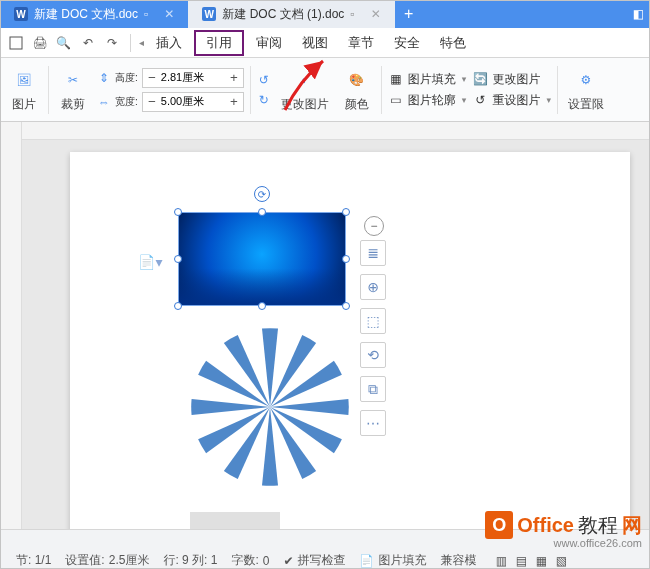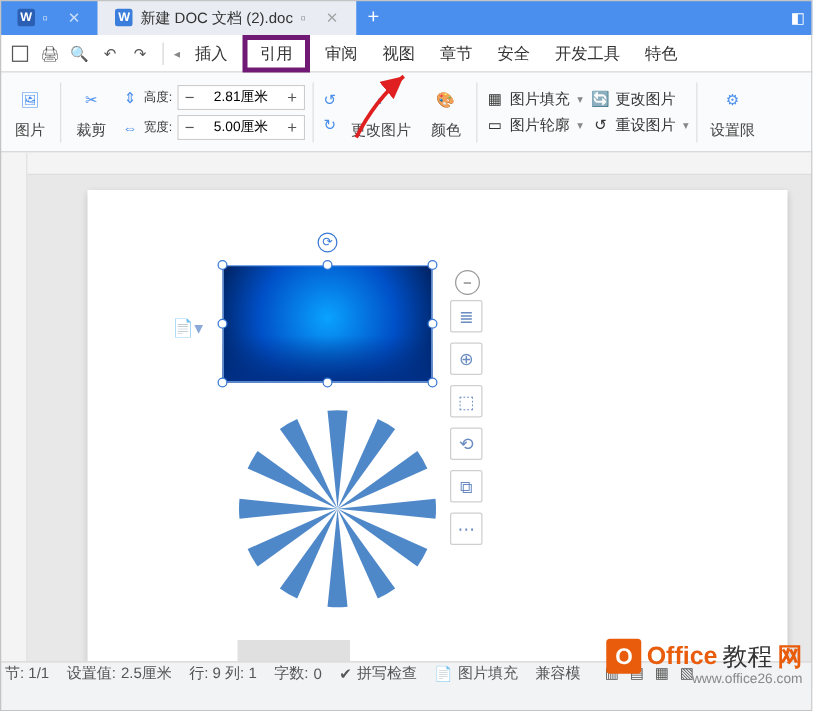--- a/index.html
+++ b/index.html
@@ -12,32 +12,32 @@
 .tab .w-icon { width: 14px; height: 14px; background: #2a5fb3; color: #fff; display: flex; align-items: center; justify-content: center; font-size: 10px; font-weight: bold; border-radius: 2px; }
 .tab-close { margin-left: 10px; opacity: 0.7; }
 .plus-tab { width: 28px; color: #fff; display:flex; align-items:center; justify-content:center; font-size:16px; }
 .tabright { margin-left: auto; padding-right: 6px; color: #fff; }
 
 .menubar { height: 30px; background: #fff; border-bottom: 1px solid #d6d6d6; display: flex; align-items: center; padding: 0 6px; gap: 4px; position: relative; }
 .qat-icon { width: 20px; height: 20px; display:flex; align-items:center; justify-content:center; color:#555; }
 .menu-sep { width:1px; height:18px; background:#d6d6d6; margin:0 4px; }
 .chev { color:#888; font-size:10px; }
 .menu-item { padding: 4px 8px; color: #333; cursor:pointer; font-size: 13px; }
-.menu-item.highlight { border: 4px solid #701a75; padding: 2px 10px; }
+.menu-item.highlight { border: 2px solid #701a75; padding: 2px 10px; }
 
 .ribbon { height: 64px; background: #fafbfc; border-bottom: 1px solid #d0d0d0; display: flex; align-items: center; padding: 4px 6px; gap: 6px; }
 .rgroup { display:flex; flex-direction:column; align-items:center; gap:2px; padding:0 4px; }
 .rgroup .big-ic { width:28px; height:28px; display:flex; align-items:center; justify-content:center; color:#4a8fed; }
 .rgroup .lbl { font-size: 12px; color:#444; }
 .rsep { width:1px; height:48px; background:#e0e0e0; }
 .dim-row { display:flex; align-items:center; gap:4px; margin:1px 0; }
 .dim-label { font-size:10px; color:#333; }
 .stepper { display:flex; align-items:center; border:1px solid #ccc; height:20px; background:#fff; }
 .stepper button { width:18px; height:18px; border:none; background:#fff; cursor:pointer; color:#555; }
-.stepper input { width:64px; border:none; text-align:center; font-size:11px; height:18px; outline:none; }
+.stepper input { width:64px; border:none; text-align:left; font-size:11px; height:18px; outline:none; }
 .btn-col { display:flex; flex-direction:column; gap:4px; font-size:12px; color:#333; }
 .btn-row { display:flex; align-items:center; gap:4px; cursor:pointer; }
 .btn-row .ic { width:16px; height:16px; display:flex; align-items:center; justify-content:center; }
 .dd { color:#888; font-size:9px; margin-left:2px; }
 
 .canvas-area { position: relative; height: 430px; background: #e8e8e8; overflow:hidden; }
 .ruler-v { position:absolute; left:0; top:0; width:22px; height:100%; background:#f4f4f4; border-right:1px solid #ddd; }
 .ruler-h { position:absolute; left:22px; top:0; right:0; height:18px; background:#f4f4f4; border-bottom:1px solid #ddd; }
 .page { position:absolute; left:70px; top:30px; width:560px; height:520px; background:#fff; box-shadow:0 2px 6px rgba(0,0,0,0.2); }
 .para-mark { position:absolute; left:68px; top:102px; color:#8aa8d8; font-size:14px; }
@@ -51,47 +51,48 @@
 .h-t{top:-4px;left:calc(50% - 4px)}.h-b{bottom:-4px;left:calc(50% - 4px)}.h-l{left:-4px;top:calc(50% - 4px)}.h-r{right:-4px;top:calc(50% - 4px)}
 .rot { position:absolute; top:-26px; left:calc(50% - 8px); width:16px; height:16px; border:1px solid #3a7ad6; border-radius:50%; background:#fff; display:flex; align-items:center; justify-content:center; color:#3a7ad6; font-size:10px; }
 
 .float-controls { position:absolute; left:290px; top:60px; display:flex; flex-direction:column; gap:8px; }
 .float-btn { width:26px; height:26px; border:1px solid #cfcfcf; background:#fff; display:flex; align-items:center; justify-content:center; color:#6a8cc0; cursor:pointer; font-size:14px; border-radius:2px; }
 .minus-circ { position:absolute; left:294px; top:64px; width:20px; height:20px; border:1px solid #999; border-radius:50%; background:#fff; display:flex; align-items:center; justify-content:center; color:#666; }
 
 .sunburst { position:absolute; left:120px; top:175px; width:160px; height:160px; }
 .gray-block { position:absolute; left:120px; top:360px; width:90px; height:24px; background:#e0e0e0; }
 
-.statusbar { position:absolute; left:0; right:0; bottom:0; height:40px; background:#f2f3f5; border-top:1px solid #d6d6d6; display:flex; align-items:flex-start; padding:0 4px; gap:14px; font-size:12px; color:#555; }
+.statusbar { position:absolute; left:0; right:0; bottom:0; height:40px; background:#f2f3f5; border-top:1px solid #d6d6d6; display:flex; align-items:flex-end; padding:0 16px; gap:14px; font-size:12px; color:#555; }
 .statusbar .sp { display:flex; align-items:center; gap:4px; }
 .view-icons { margin-left: 2px; display:flex; gap:2px; }
 .view-icons span { width:18px; height:16px; display:flex; align-items:center; justify-content:center; border:1px solid transparent; }
 
 .arrow-annot { position:absolute; left:275px; top:55px; width:60px; height:60px; pointer-events:none; }
 
 .watermark { position:absolute; right:8px; bottom:30px; display:flex; align-items:center; gap:4px; }
 .watermark .o-ic { width:28px; height:28px; background:#e85c0c; color:#fff; display:flex; align-items:center; justify-content:center; font-weight:bold; font-size:18px; border-radius:3px; }
 .watermark .txt1 { color:#e85c0c; font-size:20px; font-weight:bold; }
 .watermark .txt2 { color:#333; font-size:20px; }
 .watermark .url { position:absolute; right:0; top:26px; font-size:11px; color:#888; }
 
 .frame { position:absolute; inset:0; border:1px solid #c4c4c4; pointer-events:none; }
 </style>
 </head>
 <body>
 
 <div class="tabbar">
   <div class="tab inactive">
     <span class="w-icon">W</span>
+    <span>新建 DOC 文档.doc</span>
     <span style="opacity:.8">▫</span>
     <span class="tab-close">✕</span>
   </div>
   <div class="tab active">
     <span class="w-icon" style="background:#3b7edb">W</span>
-    <span>新建 DOC 文档 (2).doc</span>
+    <span>新建 DOC 文档 (1).doc</span>
     <span style="color:#888">▫</span>
     <span class="tab-close" style="color:#888">✕</span>
   </div>
   <div class="plus-tab">+</div>
   <div class="tabright">◧</div>
 </div>
 
 <div class="menubar">
   <span class="qat-icon">
       <svg width="14" height="14">
@@ -103,21 +104,20 @@
   <span class="qat-icon">↶</span>
   <span class="qat-icon">↷</span>
   <span class="menu-sep"></span>
   <span class="chev">◂</span>
   <span class="menu-item">插入</span>
   <span class="menu-item highlight">引用</span>
   <span class="menu-item">审阅</span>
   <span class="menu-item">视图</span>
   <span class="menu-item">章节</span>
   <span class="menu-item">安全</span>
-  <span class="menu-item">开发工具</span>
   <span class="menu-item">特色</span>
 </div>
 
 <div class="ribbon">
   <div class="rgroup">
     <span class="big-ic">🖼</span>
     <span class="lbl">图片</span>
   </div>
   <span class="rsep"></span>
   <div class="rgroup">

